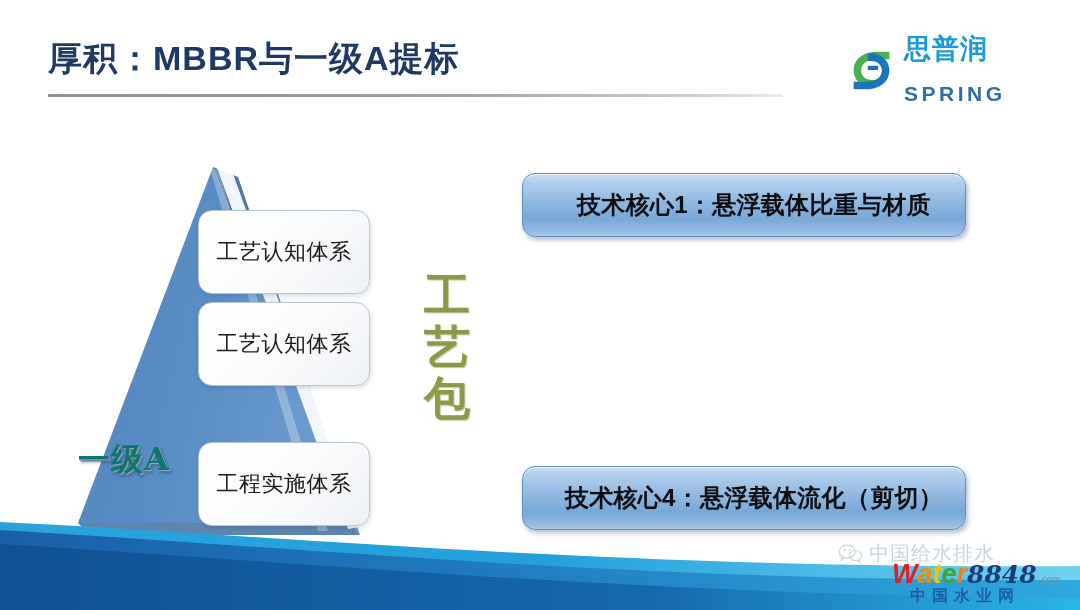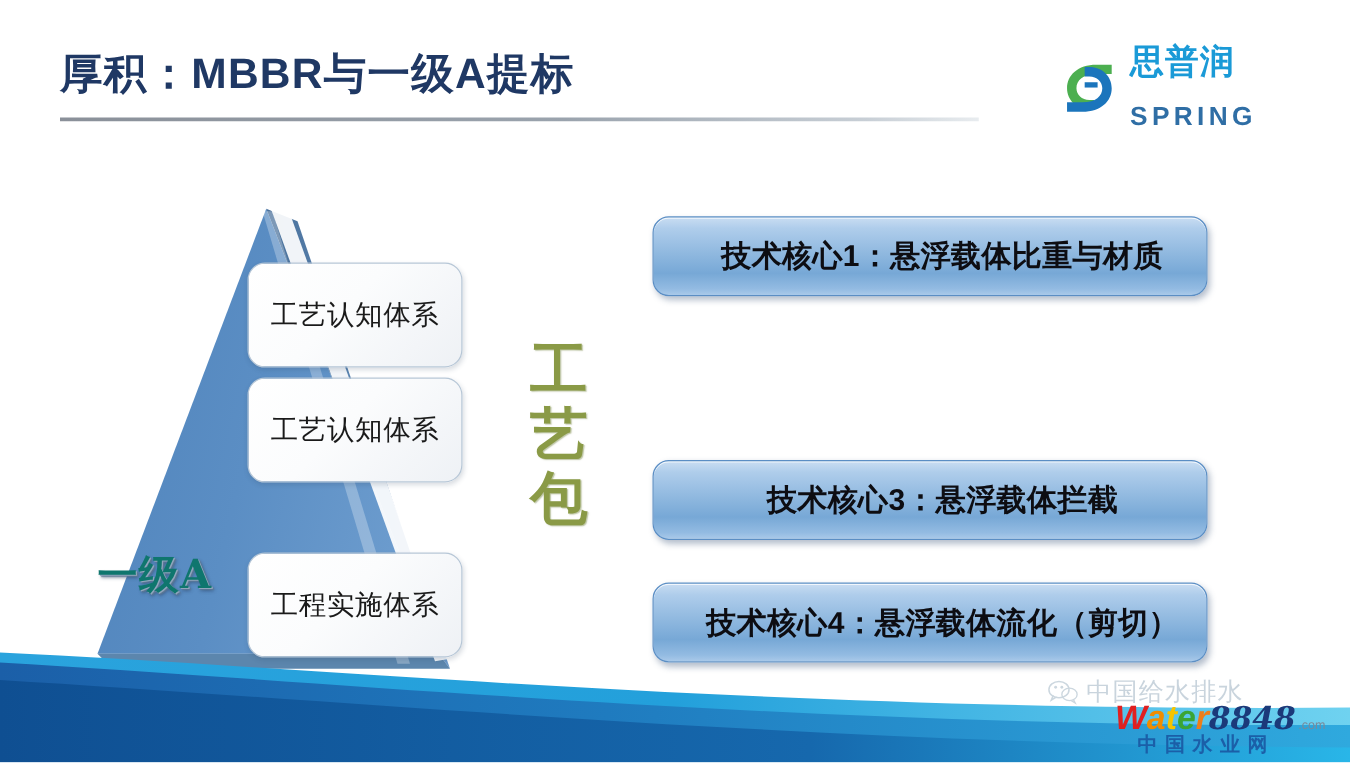--- a/index.html
+++ b/index.html
@@ -295,23 +295,20 @@
   </div>
 
   <div id="vertical-label">
     <span>工</span>
     <span>艺</span>
     <span>包</span>
   </div>
 
   <div class="core-box" id="core-box-0">
     <span class="core-box-label">技术核心1：悬浮载体比重与材质</span>
-  </div>
-  <div class="core-box" id="core-box-2">
-    <span class="core-box-label">技术核心3：悬浮载体拦截</span>
   </div>
   <div class="core-box" id="core-box-3">
     <span class="core-box-label">技术核心4：悬浮载体流化（剪切）</span>
   </div>
 
   <svg id="bottom-wave" viewBox="0 0 1080 110" preserveAspectRatio="none">
     <defs>
       <linearGradient id="wv1" x1="0" y1="0" x2="1" y2="0">
         <stop offset="0%" stop-color="#1b5fa8"></stop>
         <stop offset="45%" stop-color="#1f7bbf"></stop>

